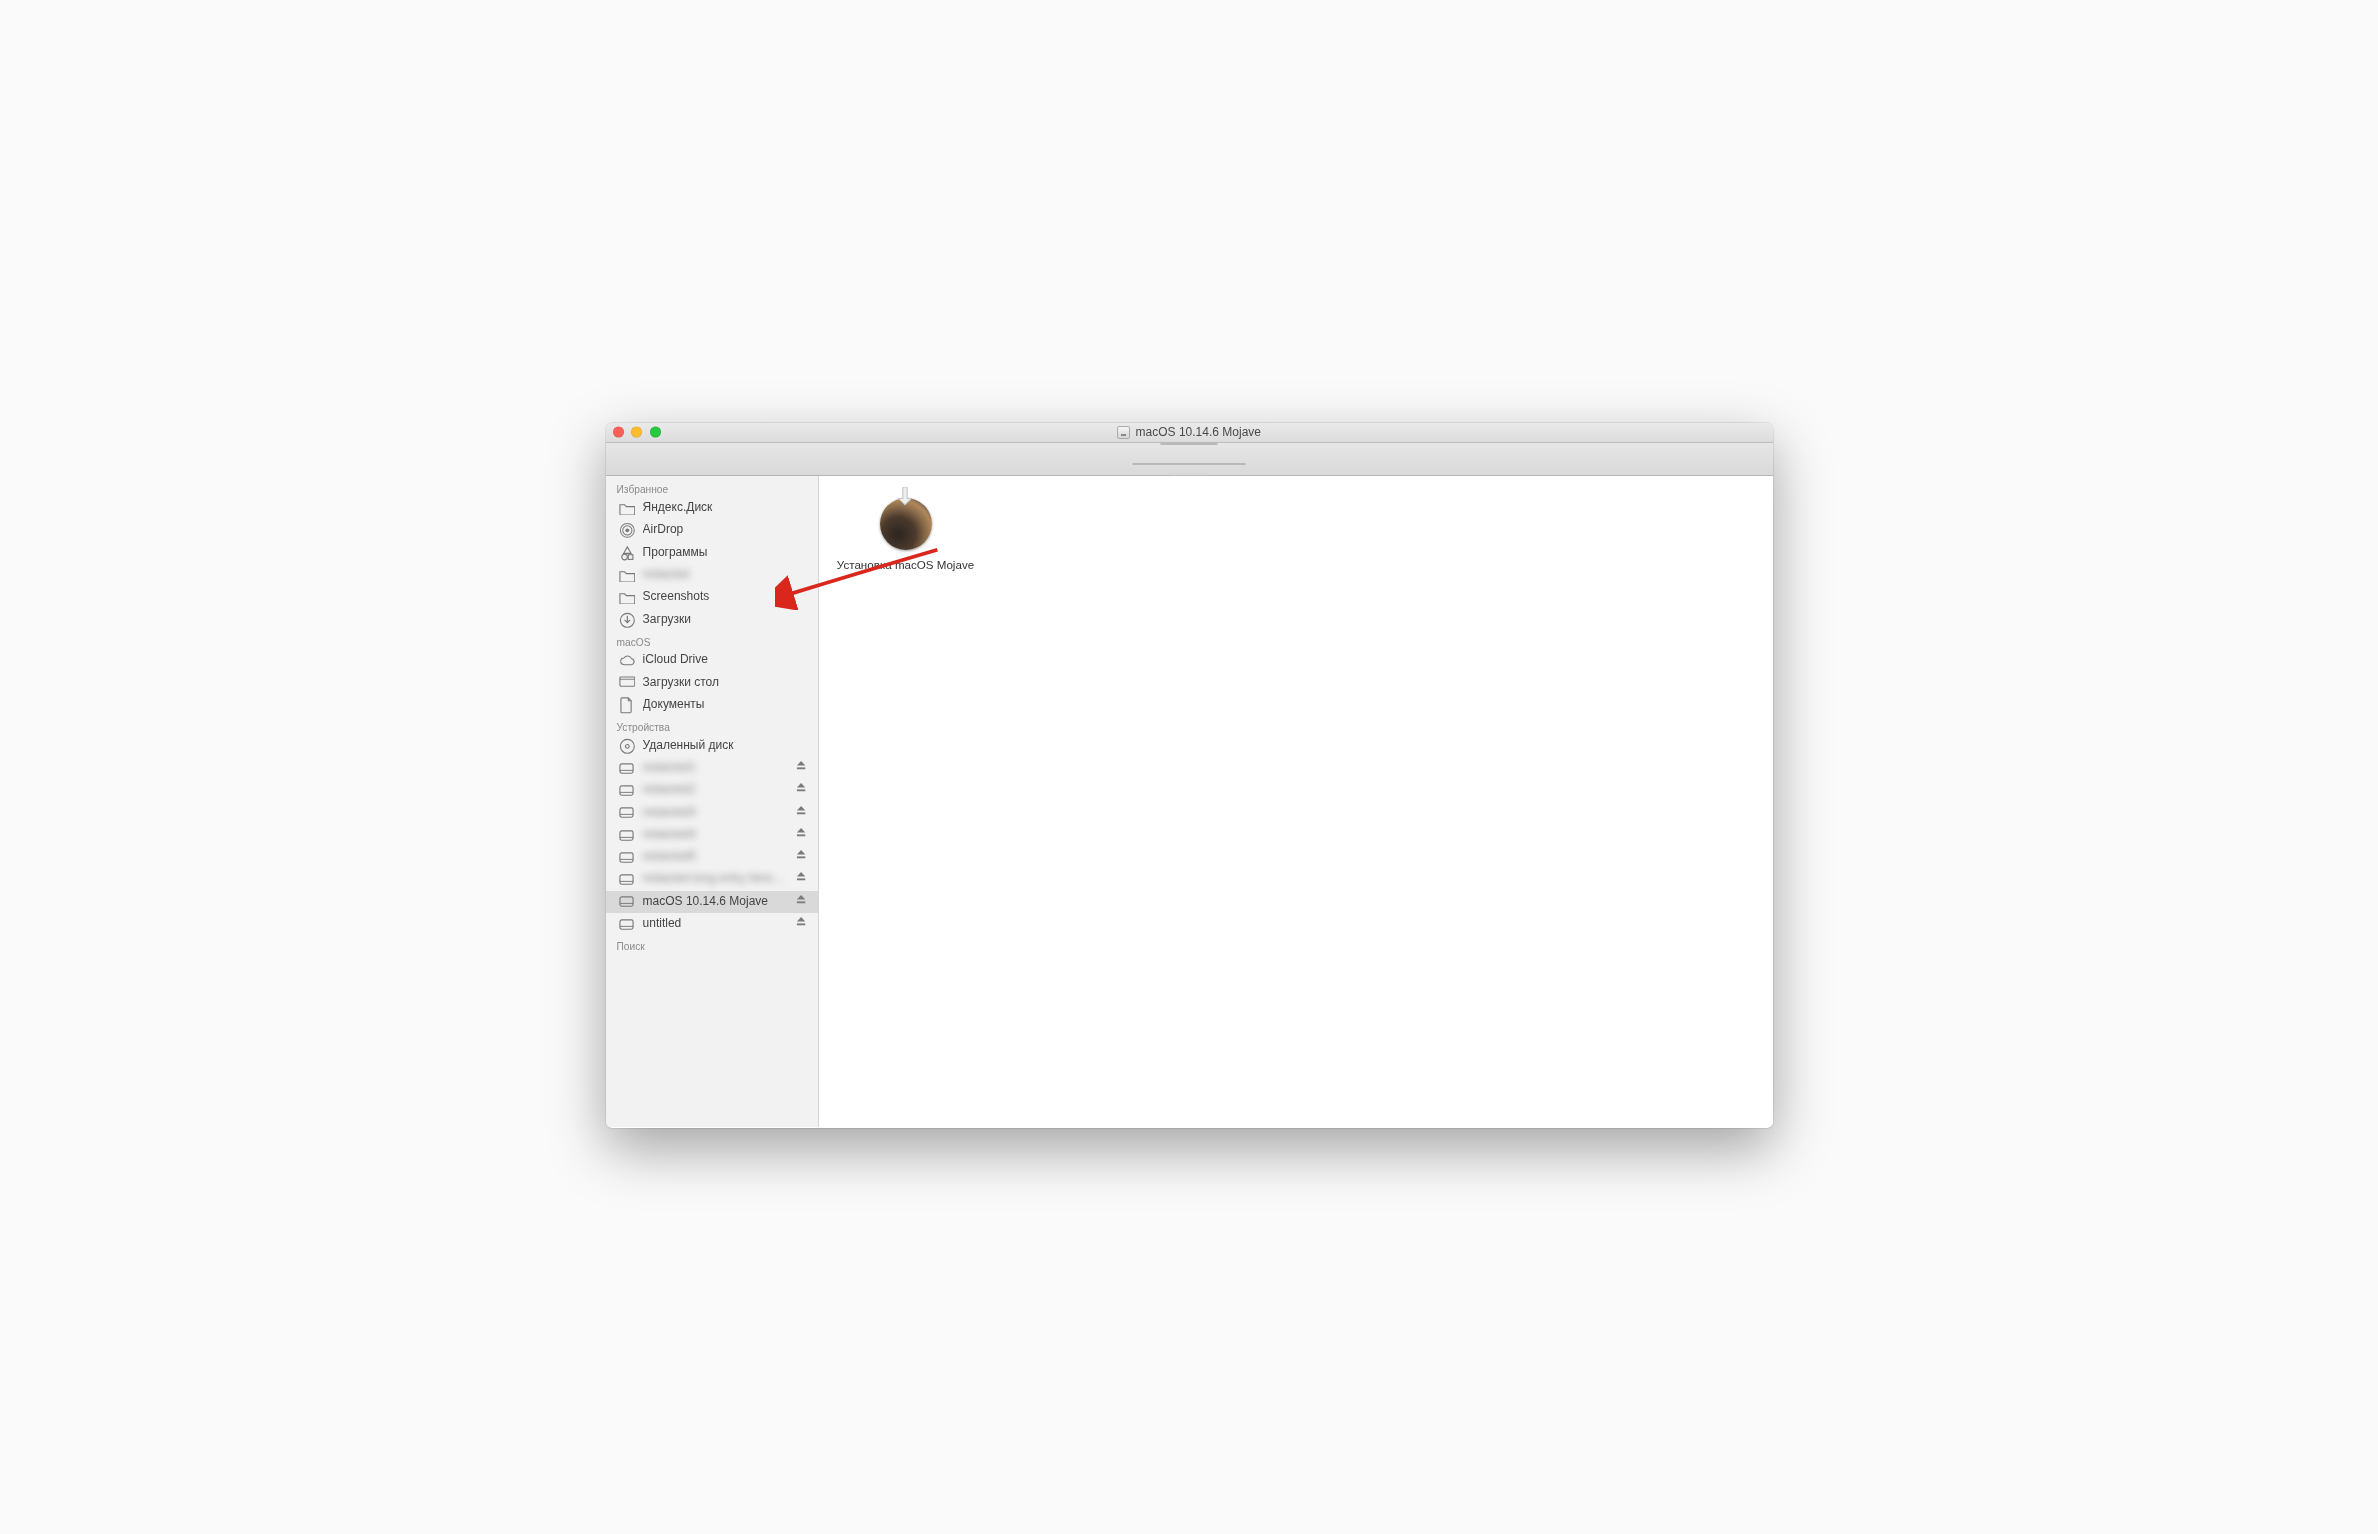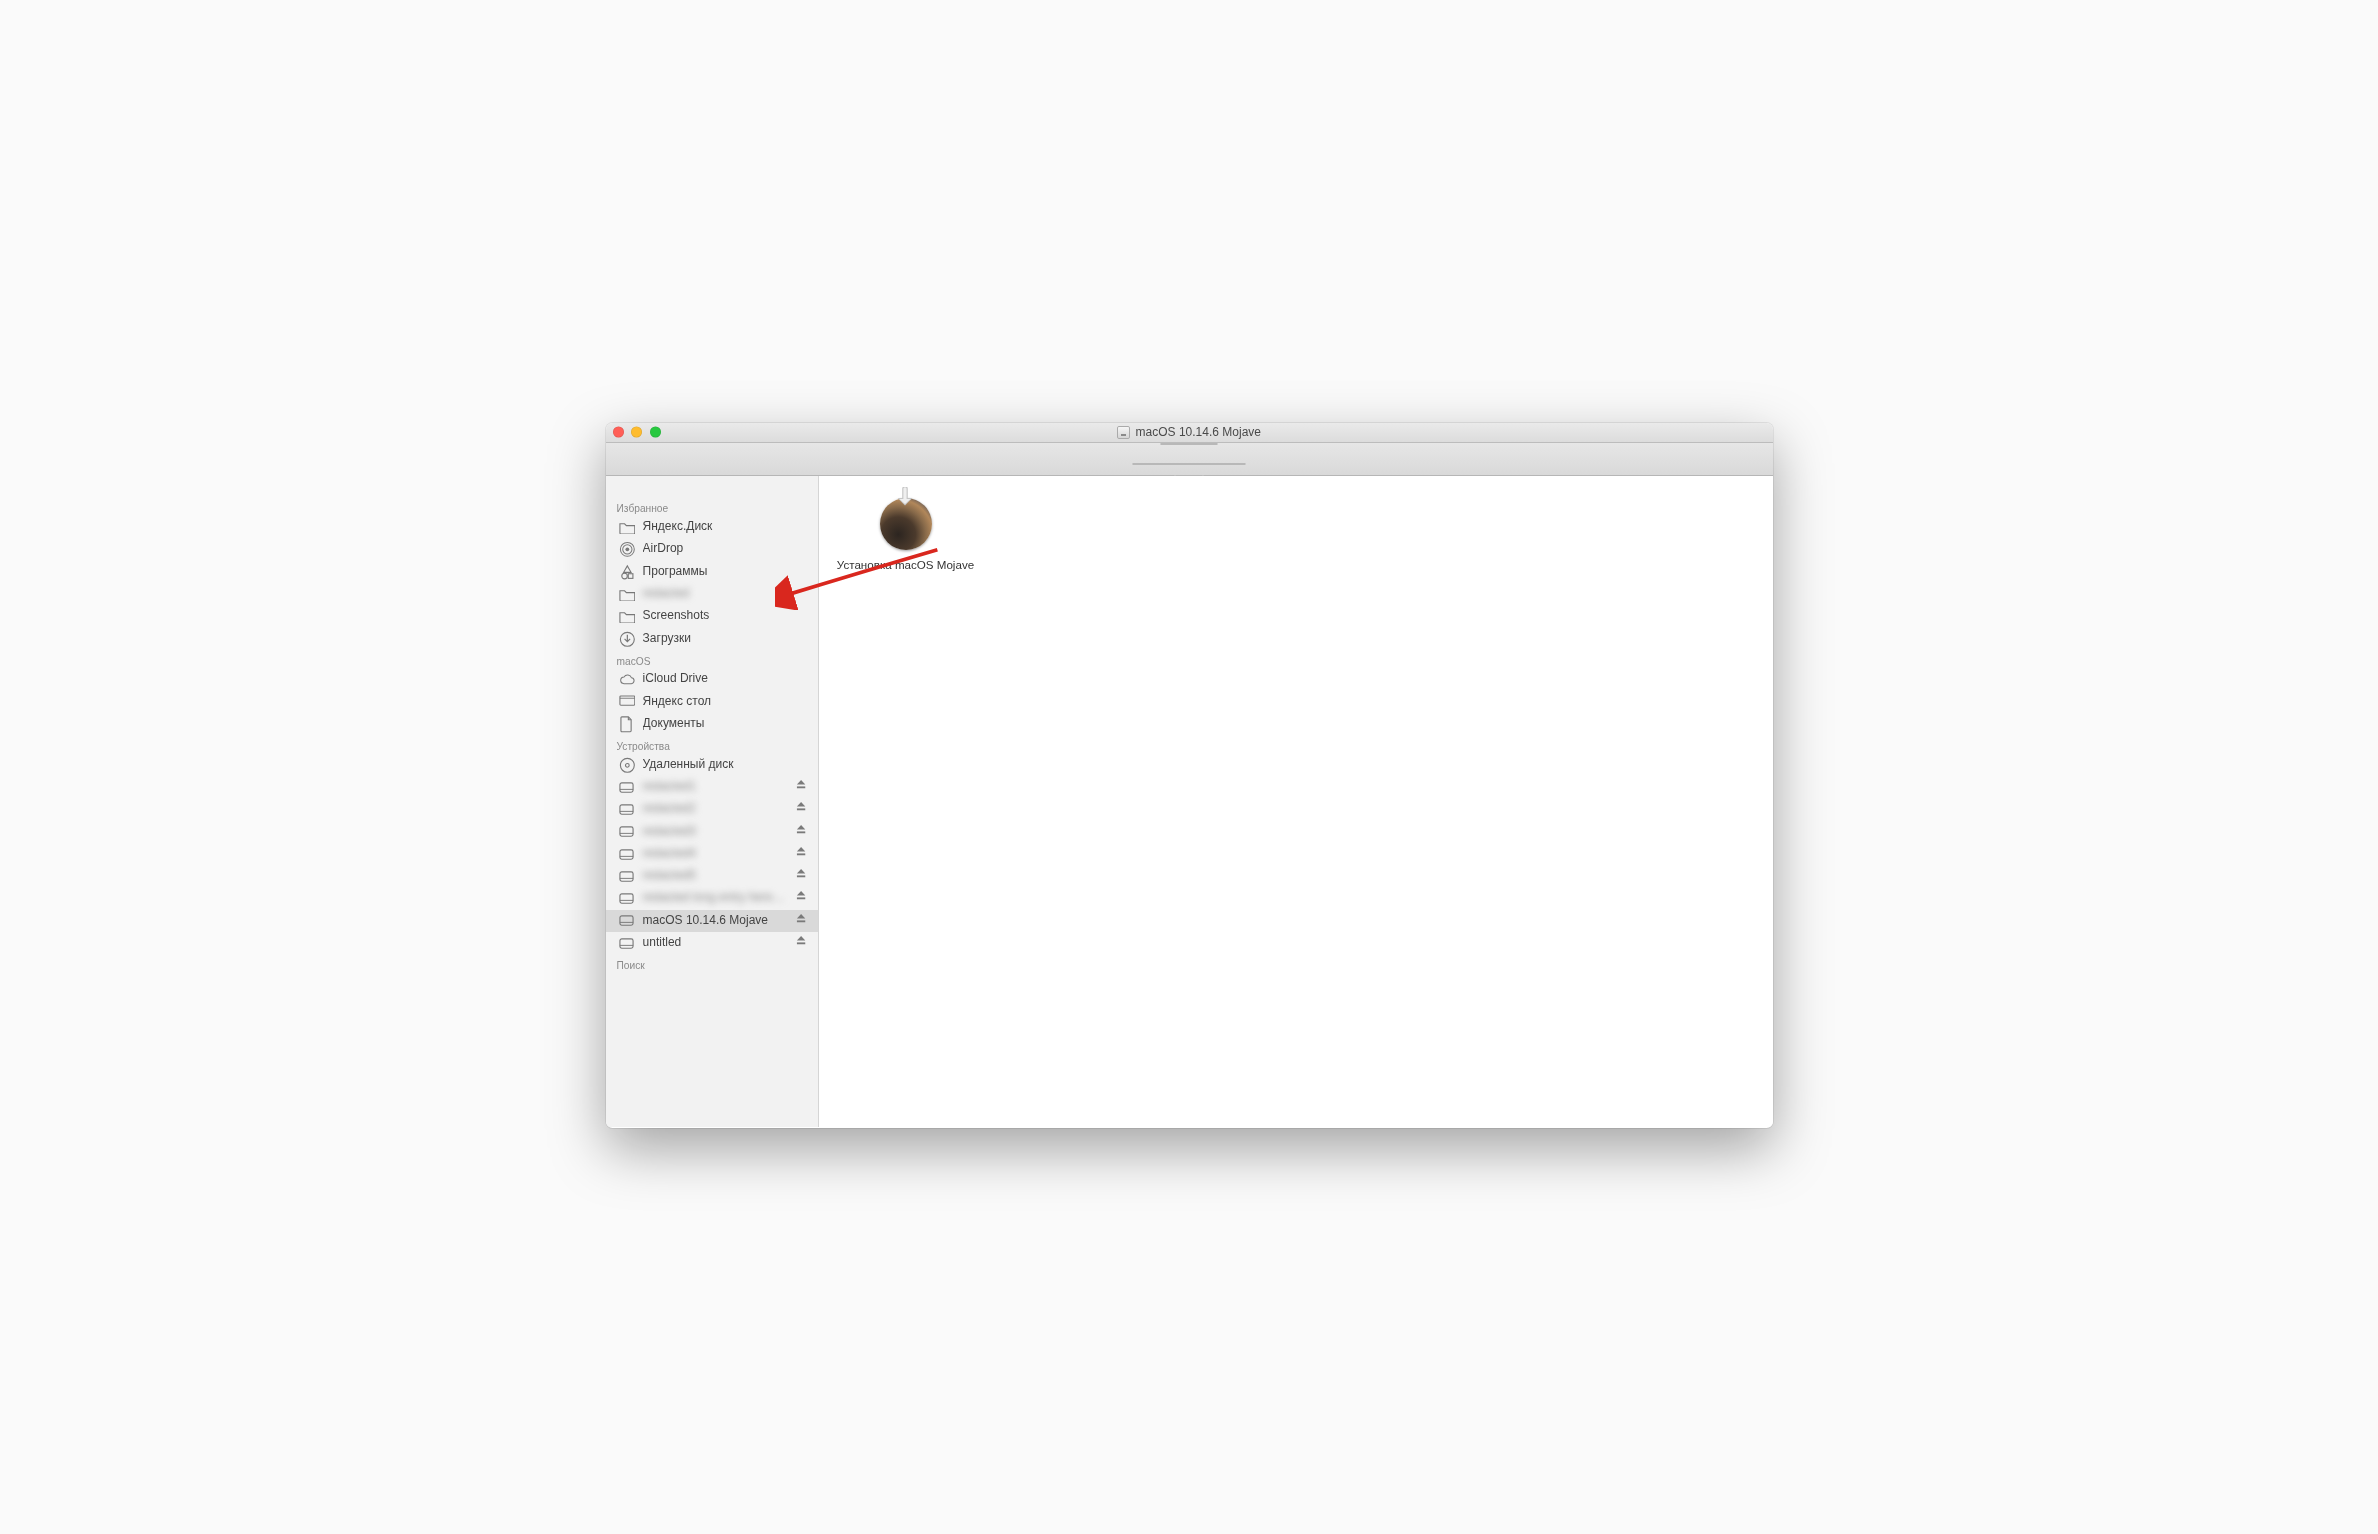--- a/index.html
+++ b/index.html
@@ -120,21 +120,21 @@
   .search input::placeholder { color: #a6a6a6; }
 
   .content {
     display: flex;
     height: calc(100% - 54px);
   }
   .sidebar {
     width: 213px;
     background: #f2f2f2;
     border-right: 0.9px solid #d5d5d5;
-    padding: 22px 0;
+    padding: 3px 0;
     overflow-y: auto;
   }
   .section-header {
     font-size: 10.2px;
     color: #8a8a8a;
     padding: 5.6px 11px 1.9px 11px;
   }
   .sb-item {
     display: flex;
     align-items: flex-start;
@@ -388,21 +388,21 @@
           </span>
         <span class="label">iCloud Drive</span>
       </div>
       <div class="sb-item">
         <span class="sb-icon">
             <svg width="16.7" height="13" viewBox="0 0 18 14">
               <rect x="1" y="1" width="16" height="10" rx="1" fill="none" stroke="currentColor" stroke-width="1.2"></rect>
               <line x1="1" y1="3.5" x2="17" y2="3.5" stroke="currentColor"></line>
             </svg>
           </span>
-        <span class="label">Яндекс стол</span>
+        <span class="label">Загрузки стол</span>
       </div>
       <div class="sb-item">
         <span class="sb-icon">
             <svg width="13" height="16.7" viewBox="0 0 14 18">
               <path d="M2 1 h7 l3 3 v12 a1 1 0 0 1 -1 1 H2 a1 1 0 0 1 -1 -1 V2 a1 1 0 0 1 1 -1 Z" fill="none" stroke="currentColor" stroke-width="1.2"></path>
               <path d="M9 1 v3 h3" fill="none" stroke="currentColor" stroke-width="1.2"></path>
             </svg>
           </span>
         <span class="label">Документы</span>
       </div>

